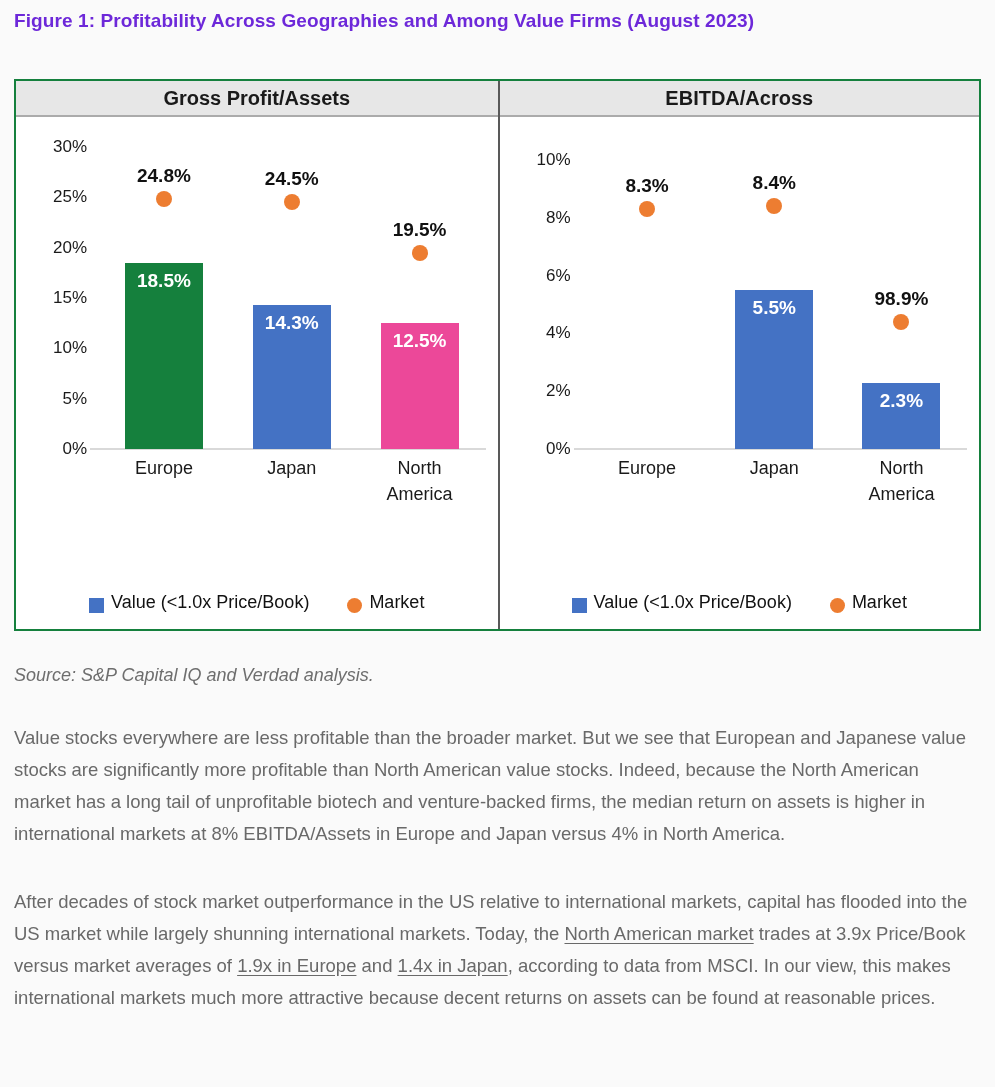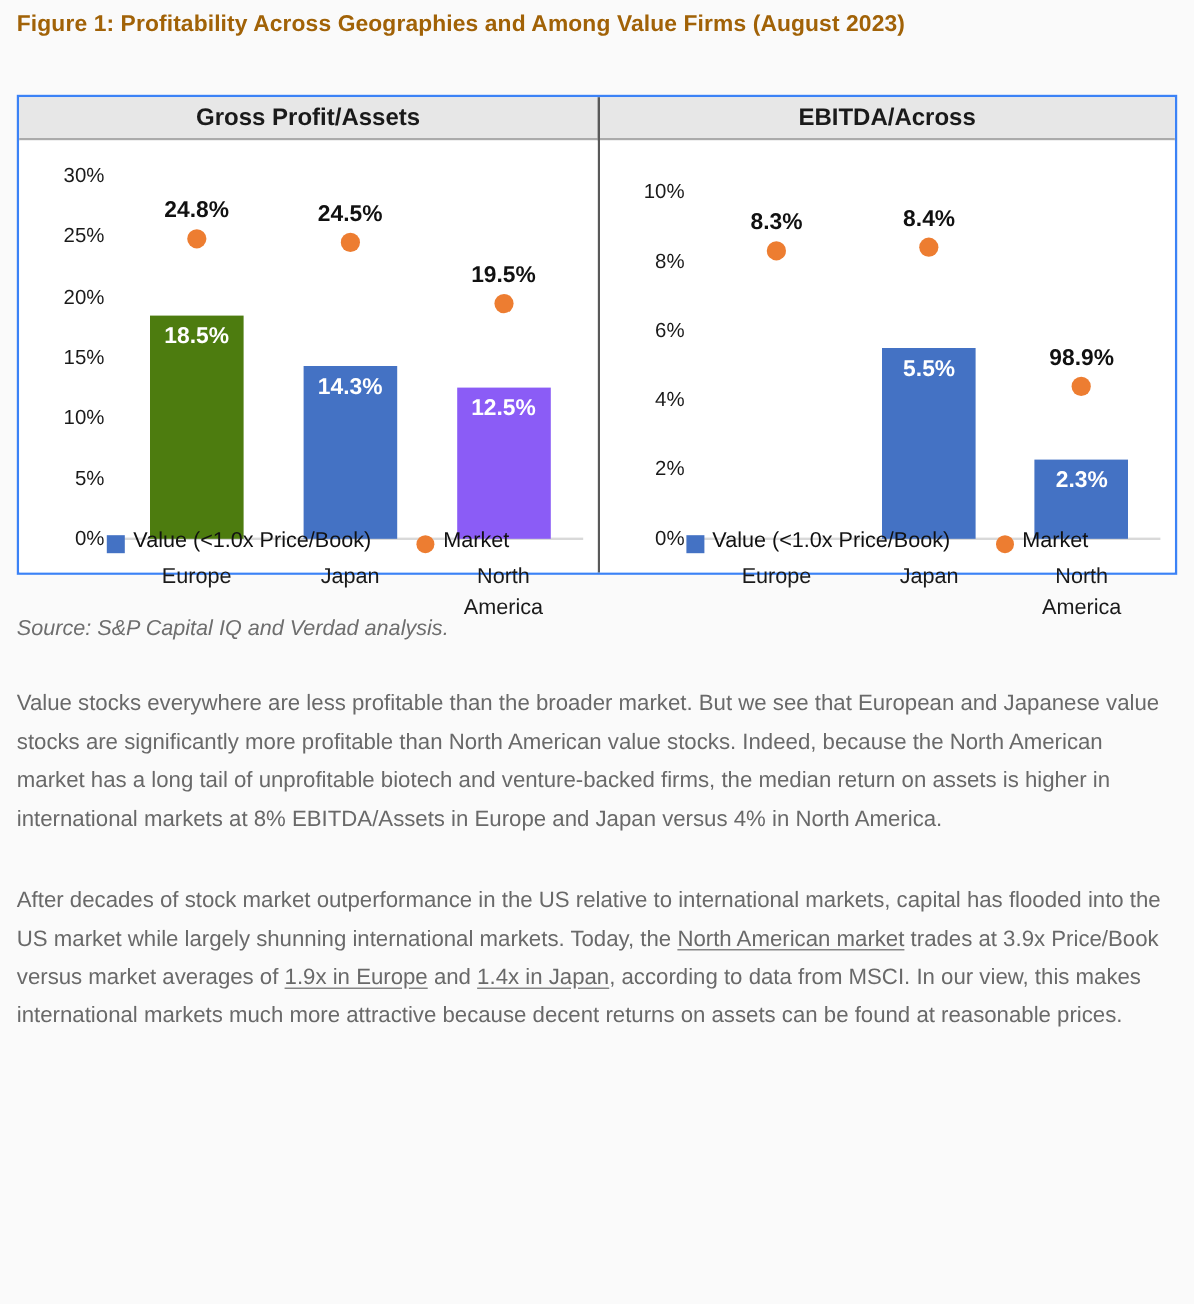--- a/index.html
+++ b/index.html
@@ -8,28 +8,28 @@
     width:995px; height:1087px;
     font-family:"Liberation Sans", sans-serif;
     color:#696969;
     position:relative;
     overflow:hidden;
   }
   .page-title {
     margin:10px 14px 0 14px;
     font-size:19px;
     font-weight:bold;
-    color:#a16207;
+    color:#6d28d9;
     letter-spacing:0.1px;
   }
   .figure {
     margin:47px 14px 0 14px;
     width:967px;
-    height:400px;
-    border:2px solid #3b82f6;
+    height:552px;
+    border:2px solid #15803d;
     background:#ffffff;
     display:flex;
   }
   .panel { flex:1 1 50%; min-width:0; display:flex; flex-direction:column; }
   .panel + .panel { border-left:2px solid #595959; }
   .panel-header {
     height:36px;
     background:#e7e7e7;
     border-bottom:2px solid #ababab;
     text-align:center;
@@ -60,21 +60,21 @@
   }
   .dot {
     position:absolute; width:16px; height:16px; border-radius:50%;
     transform:translate(-50%,50%);
   }
   .dot-label {
     position:absolute; transform:translateX(-50%);
     font-weight:bold; font-size:19px; color:#111111; white-space:nowrap;
   }
   .xlabels {
-    position:absolute; left:84px; right:14px; top:350px;
+    position:absolute; left:84px; right:14px; top:338px;
     display:flex;
   }
   .xcell { flex:1; display:flex; justify-content:center; }
   .xcell span {
     text-align:center; font-size:18px; color:#1a1a1a;
     max-width:6.2em; line-height:1.45;
   }
   .legend {
     position:absolute; left:0; right:0; bottom:16px;
     display:flex; justify-content:center; align-items:flex-end;
@@ -112,31 +112,31 @@
     <div class="chart-body">
       <div class="plot">
         <div class="baseline"></div>
       <div class="ytick" style="top: 0px;">30%</div>
           <div class="ytick" style="top: 50.3333px;">25%</div>
           <div class="ytick" style="top: 100.667px;">20%</div>
           <div class="ytick" style="top: 151px;">15%</div>
           <div class="ytick" style="top: 201.333px;">10%</div>
           <div class="ytick" style="top: 251.667px;">5%</div>
           <div class="ytick" style="top: 302px;">0%</div>
-          <div class="bar" style="left: 16.6667%; height: 186.233px; background: #4d7c0f;">
+          <div class="bar" style="left: 16.6667%; height: 186.233px; background: #15803d;">
             <div class="bar-label">18.5%</div>
           </div>
           <div class="dot" style="left: 16.6667%; bottom: 249.653px; background: rgb(237, 125, 49);"></div>
           <div class="dot-label" style="left: 16.6667%; bottom: 261.653px;">24.8%</div>
           <div class="bar" style="left: 50%; height: 143.953px; background: rgb(68, 114, 196);">
             <div class="bar-label">14.3%</div>
           </div>
           <div class="dot" style="left: 50%; bottom: 246.633px; background: rgb(237, 125, 49);"></div>
           <div class="dot-label" style="left: 50%; bottom: 258.633px;">24.5%</div>
-          <div class="bar" style="left: 83.3333%; height: 125.833px; background: #8b5cf6;">
+          <div class="bar" style="left: 83.3333%; height: 125.833px; background: #ec4899;">
             <div class="bar-label">12.5%</div>
           </div>
           <div class="dot" style="left: 83.3333%; bottom: 196.3px; background: rgb(237, 125, 49);"></div>
           <div class="dot-label" style="left: 83.3333%; bottom: 208.3px;">19.5%</div>
         </div>
       <div class="xlabels">
           <div class="xcell">
             <span>Europe</span>
           </div>
           <div class="xcell">

